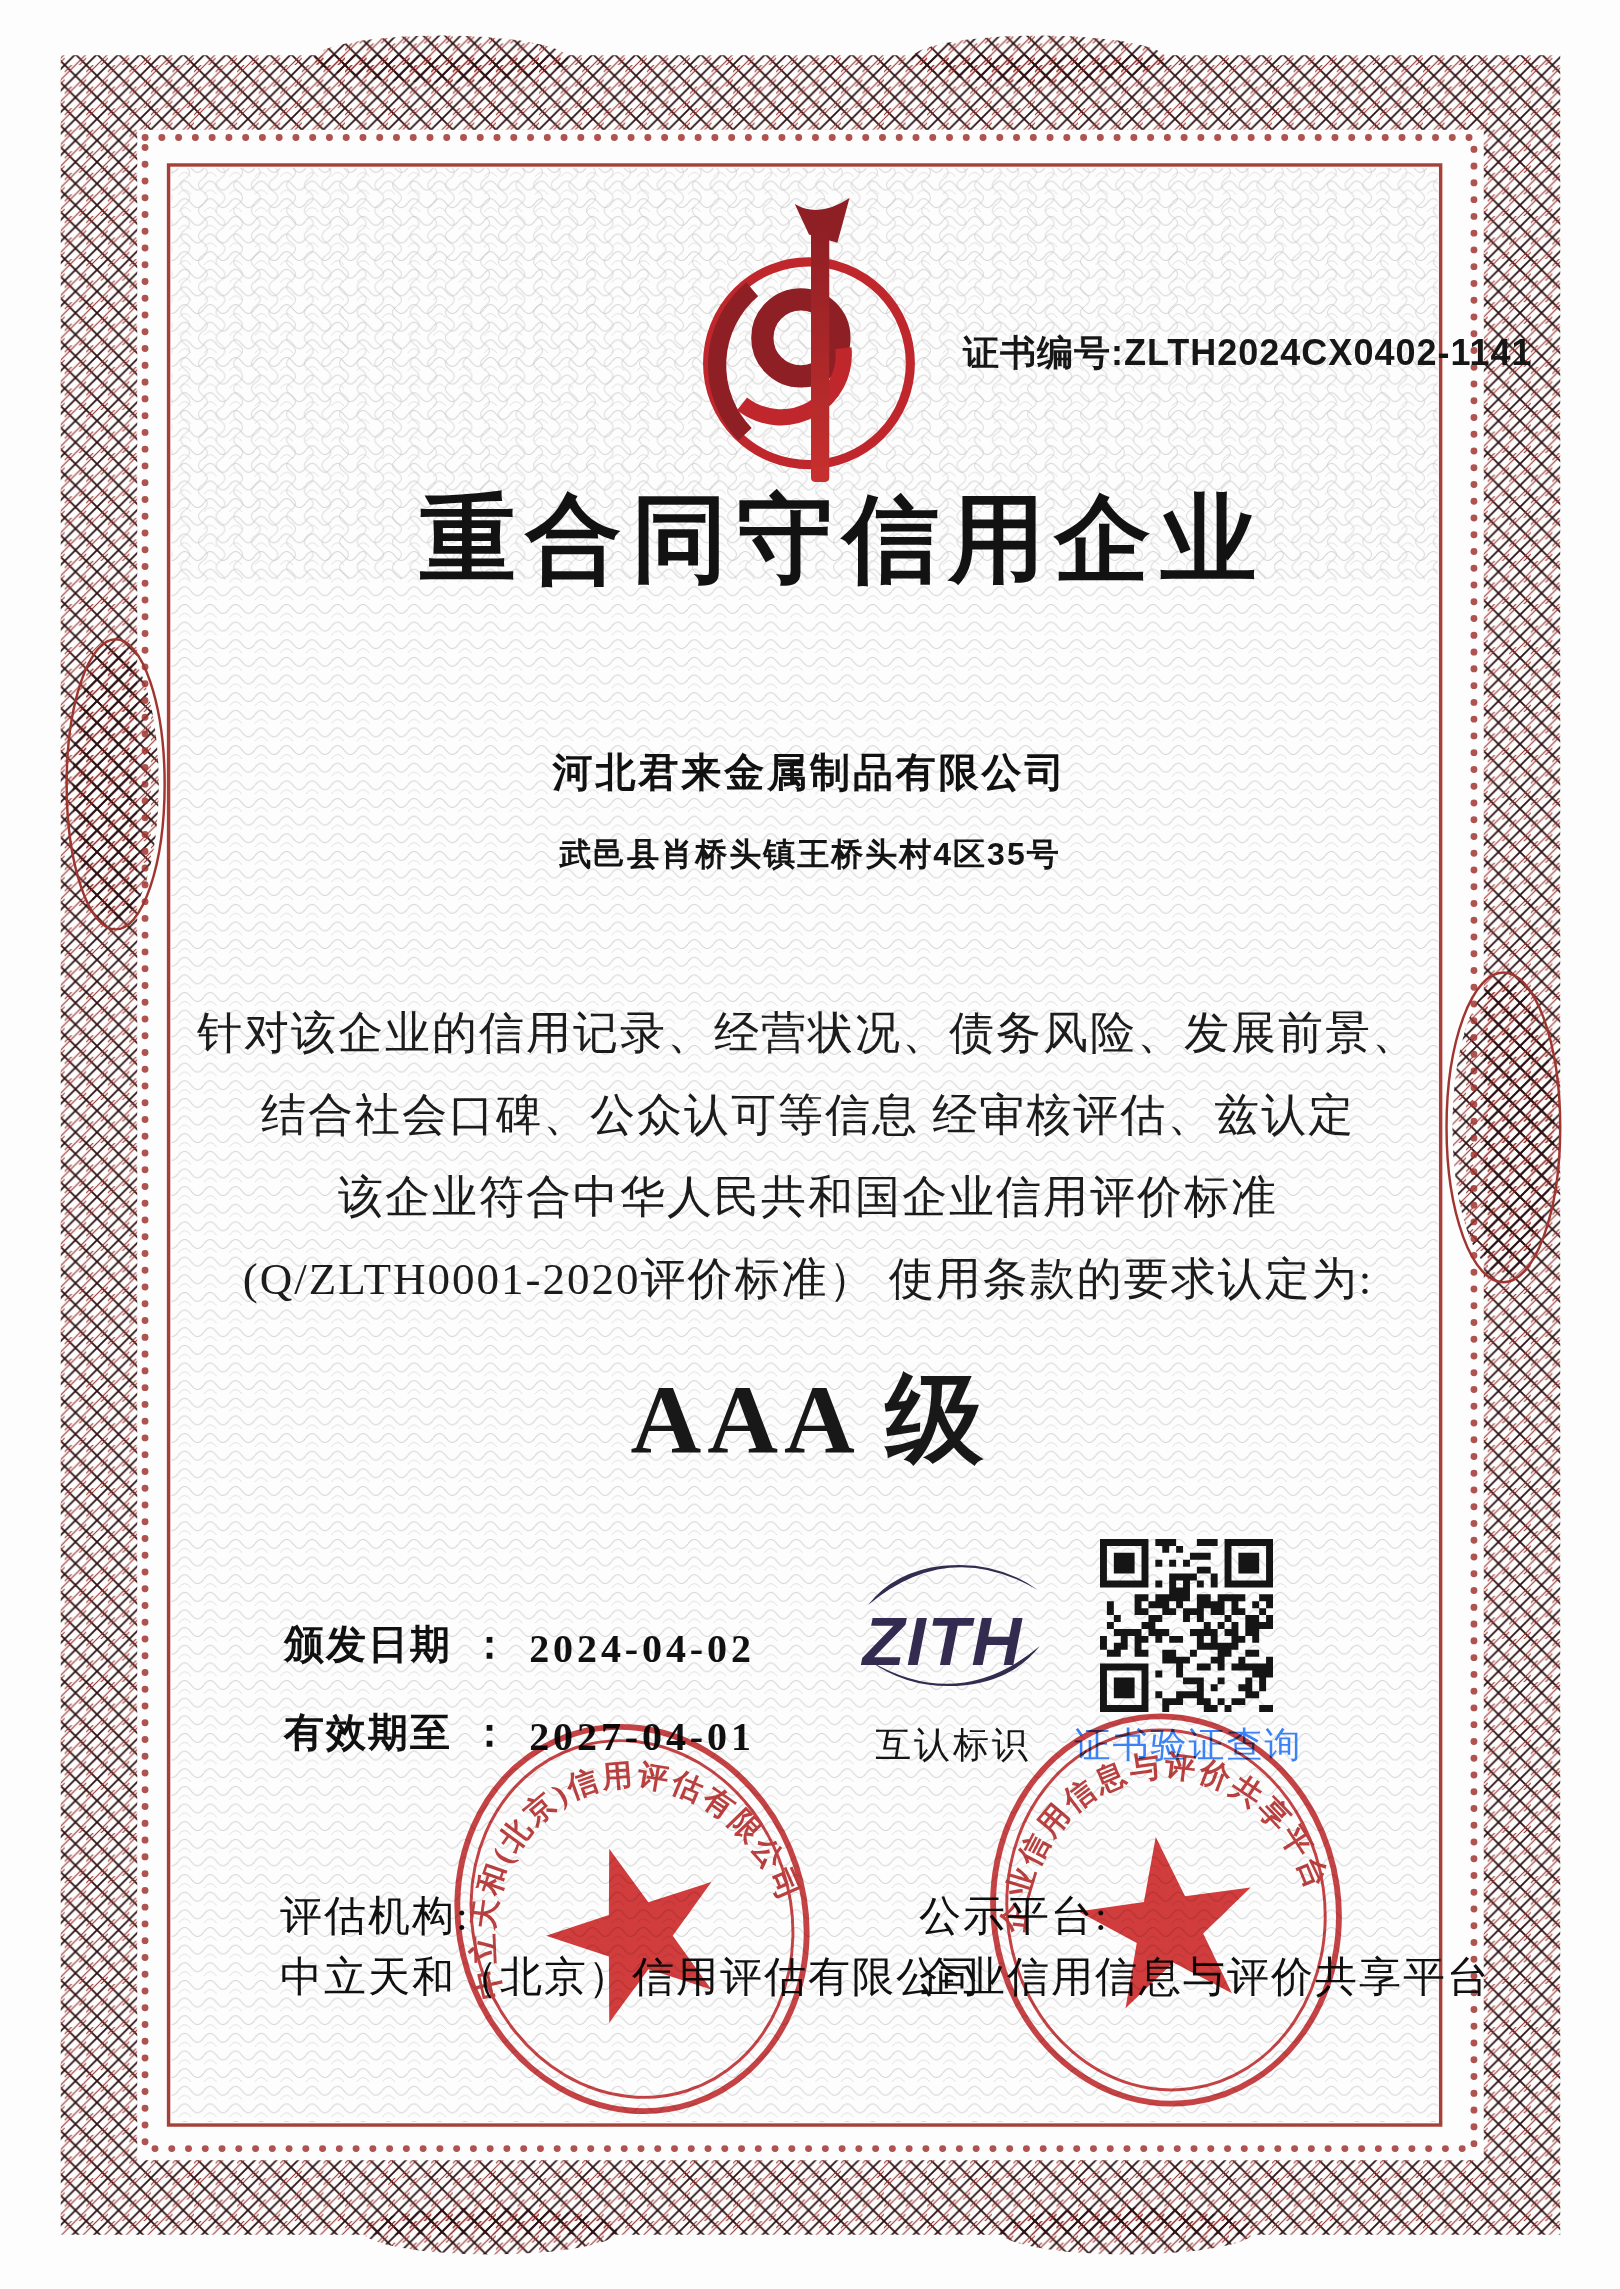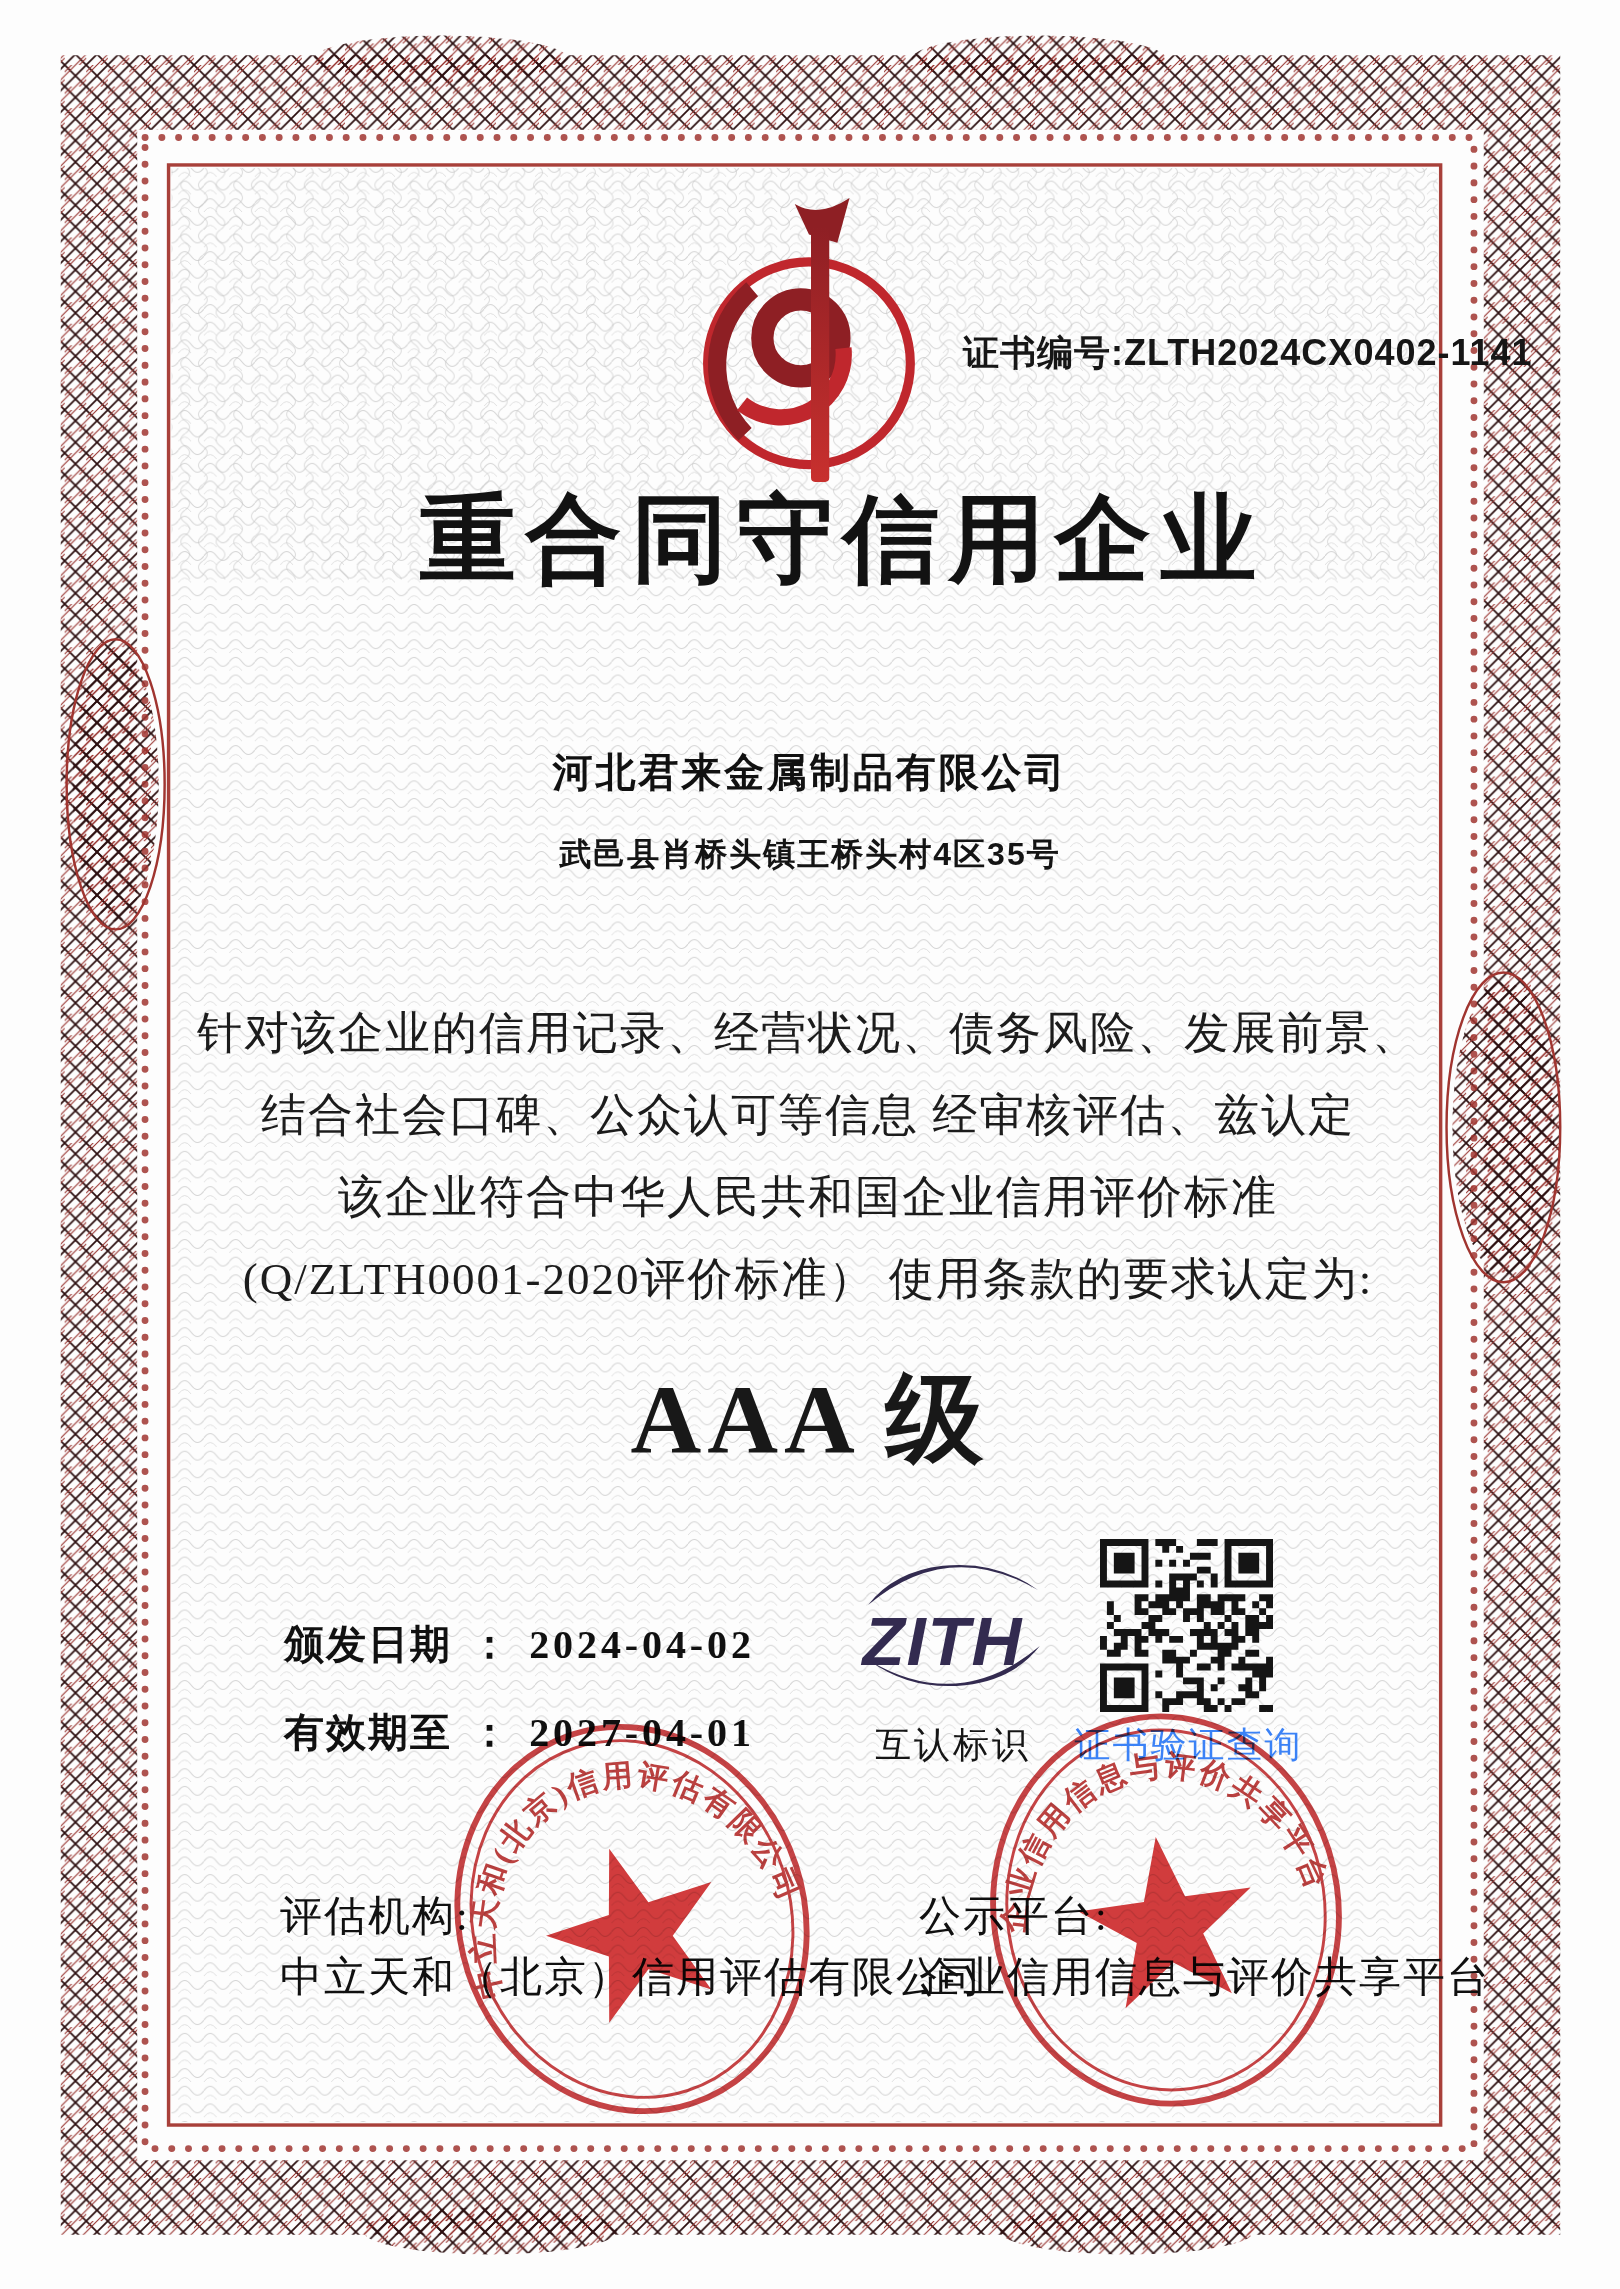--- a/index.html
+++ b/index.html
@@ -12,21 +12,21 @@
     font-size:96px;font-weight:bold;color:#121212;letter-spacing:9.8px;padding-left:33px;}
   .company{position:absolute;left:0;top:745px;width:100%;text-align:center;
     font-family:"Liberation Sans",sans-serif;font-size:40px;font-weight:900;color:#111;letter-spacing:2.9px;}
   .address{position:absolute;left:0;top:833px;width:100%;text-align:center;
     font-family:"Liberation Sans",sans-serif;font-size:32px;font-weight:700;color:#141414;letter-spacing:2px;}
   .para{position:absolute;left:176px;top:992px;width:1264px;color:#1c1c1c;}
   .para div{height:82px;line-height:82px;text-align:center;font-size:45px;letter-spacing:2px;}
   .rating{position:absolute;left:0;top:1354px;width:100%;text-align:center;
     font-size:98px;font-weight:bold;color:#181818;letter-spacing:5.9px;}
   .daterow{position:absolute;font-size:40px;color:#101010;font-weight:600;letter-spacing:2px;
-    display:flex;gap:17.6px;align-items:center;}
+    display:flex;gap:17.6px;align-items:flex-end;}
   .daterow .val{letter-spacing:3.9px;}
   .issue{left:284px;top:1617px;} .valid{left:284px;top:1705px;}
   .zith{position:absolute;left:855px;top:1549px;width:196px;height:153px;}
   .zith-label{position:absolute;left:845px;top:1721px;width:216px;text-align:center;
     font-size:36px;color:#151515;letter-spacing:2.9px;}
   .qr{position:absolute;left:1100px;top:1539px;width:173px;height:173px;}
   .qr-label{position:absolute;left:1066px;top:1721px;width:245px;text-align:center;
     font-size:36px;color:#3b82f6;letter-spacing:2px;}
   .blockline{position:absolute;font-size:42px;color:#101010;white-space:nowrap;letter-spacing:2px;}
   .assessor-label{left:280px;top:1888px;} .assessor-name{left:280px;top:1949px;}

